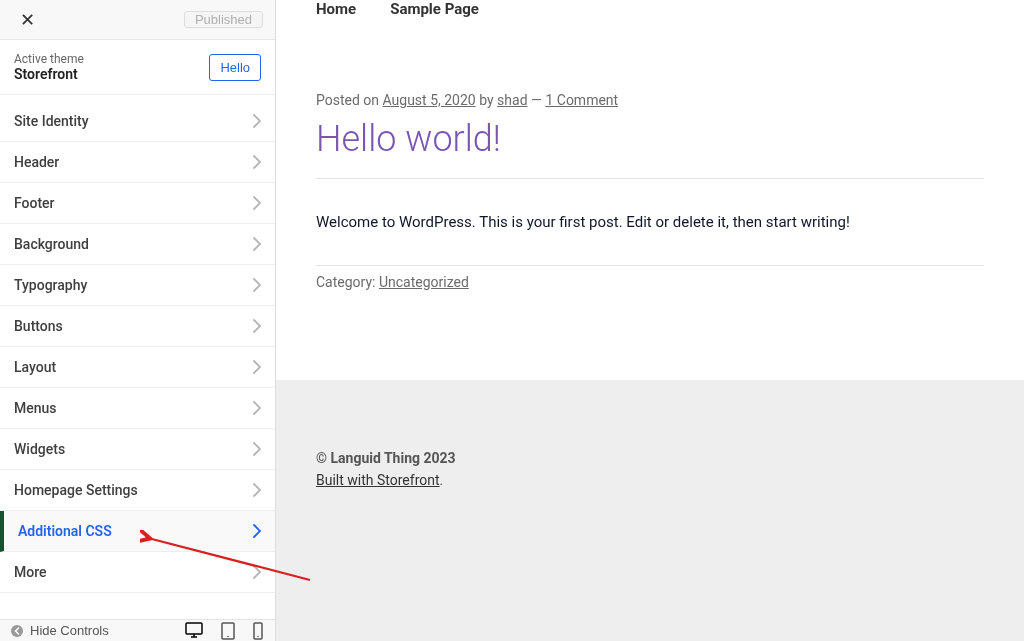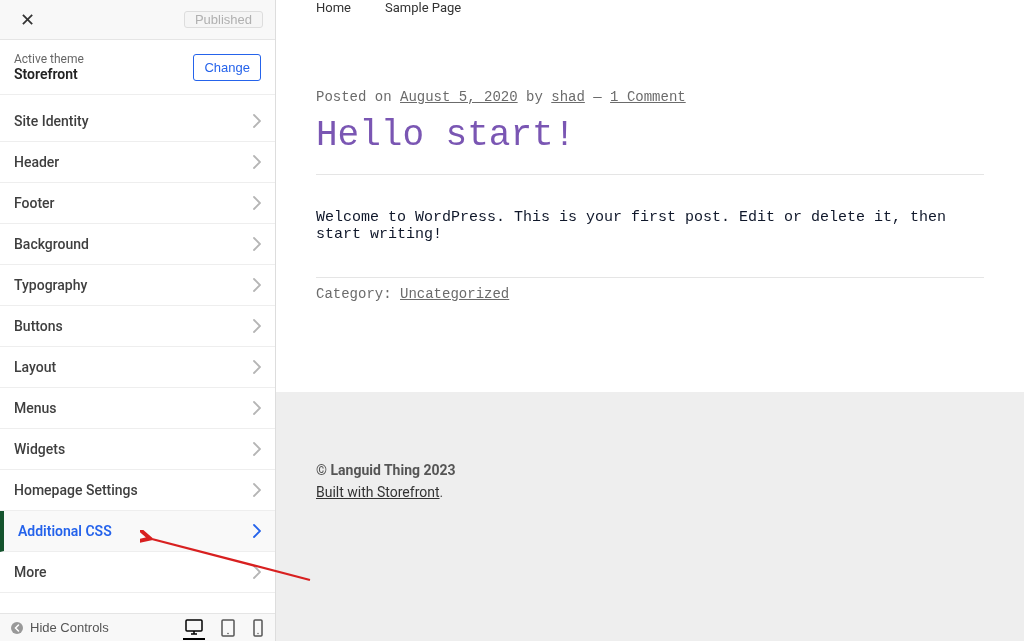--- a/index.html
+++ b/index.html
@@ -13,29 +13,29 @@
     .theme-info .theme-label { font-size: 12px; color: #666; }
     .theme-info .theme-name { font-size: 14px; font-weight: 600; color: #222; }
     .change-btn { border: 1px solid #2563eb; background: #fff; color: #2563eb; padding: 5px 10px; font-size: 13px; border-radius: 3px; cursor: pointer; }
     .section-list { flex: 1; overflow-y: auto; margin-top: 6px; }
     .section-item { display: flex; justify-content: space-between; align-items: center; padding: 12px 14px; border-bottom: 1px solid #eee; cursor: pointer; background: #fff; }
     .section-item .label { font-size: 14px; color: #3f3f3f; font-weight: 500; }
     .section-item .chevron { color: #b5b5b5; }
     .section-item.active { border-left: 4px solid #14532d; background: #f9f9f9; }
     .section-item.active .label { color: #2563eb; font-weight: 600; }
     .section-item.active .chevron { color: #2563eb; }
-    .sidebar-footer { display: flex; align-items: center; justify-content: space-between; padding: 6px 10px; border-top: 1px solid #e5e5e5; background: #f8f8f8; height: 28px; }
+    .sidebar-footer { display: flex; align-items: center; justify-content: space-between; padding: 6px 10px; border-top: 1px solid #e5e5e5; background: #f8f8f8; height: 22px; }
     .hide-controls { display: flex; align-items: center; gap: 6px; color: #555; font-size: 13px; cursor: pointer; background: none; border: none; }
     .device-icons { display: flex; gap: 14px; align-items: center; }
     .device-icon { color: #444; cursor: pointer; padding: 2px; }
     .device-icon.active { border-bottom: 2px solid #000; }
     .preview { flex: 1; background: #fff; display: flex; flex-direction: column; position: relative; }
-    .nav { display: flex; gap: 34px; padding: 0 40px 4px; font-size: 13px; color: #333; }
+    .nav { display: flex; gap: 34px; padding: 0 40px 4px; font-size: 15px; color: #333; font-weight: bold; }
     .nav a { color: #333; text-decoration: none; cursor: pointer; }
-    .post-area { padding: 70px 40px 30px; font-family: Liberation Mono, monospace; }
+    .post-area { padding: 70px 40px 30px; }
     .meta { font-size: 14px; color: #6b6b6b; }
     .meta a { color: #6b6b6b; text-decoration: underline; }
     .title { font-size: 36px; font-weight: 300; color: #7a56b3; margin: 10px 0 18px; }
     .divider { border: none; border-top: 1px solid #e5e5e5; margin: 10px 0 34px; }
     .body-text { font-size: 15px; color: #0f172a; margin-bottom: 34px; }
     .cat-row { font-size: 14px; color: #6b6b6b; padding-top: 8px; border-top: 1px solid #e5e5e5; }
     .cat-row a { color: #6b6b6b; text-decoration: underline; }
     .footer-area { background: #eee; padding: 70px 40px; margin-top: 60px; flex: 1; }
     .footer-area .copy { font-size: 14px; color: #555; margin-bottom: 6px; font-weight: bold; }
     .footer-area .built { font-size: 14px; color: #555; }
@@ -53,21 +53,21 @@
         <span>✕</span>
       </button>
       <button class="published-btn">Published</button>
     </div>
 
     <div class="theme-row">
       <div class="theme-info">
         <div class="theme-label">Active theme</div>
         <div class="theme-name">Storefront</div>
       </div>
-      <button class="change-btn">Change</button>
+      <button class="change-btn">Hello</button>
     </div>
 
     <div class="section-list">
       <div class="section-item">
         <span class="label">Site Identity</span>
         <span class="chevron">
             <svg width="8" height="14" viewBox="0 0 8 14">
               <path d="M1 1l6 6-6 6" stroke="currentColor" stroke-width="1.8" fill="none" stroke-linecap="round"></path>
             </svg>
           </span>
@@ -198,21 +198,21 @@
   <div class="preview">
     <div class="nav">
       <a>Home</a>
       <a>Sample Page</a>
     </div>
 
     <div class="post-area">
       <div class="meta">
         <span>Posted on </span><a>August 5, 2020</a><span> by </span><a>shad</a><span> — </span><a>1 Comment</a>
       </div>
-      <h1 class="title">Hello start!</h1>
+      <h1 class="title">Hello world!</h1>
       <hr class="divider">
       <p class="body-text">Welcome to WordPress. This is your first post. Edit or delete it, then start writing!</p>
       <div class="cat-row">
         <span>Category: </span><a>Uncategorized</a>
       </div>
     </div>
 
     <div class="footer-area">
       <div class="copy">© Languid Thing 2023</div>
       <div class="built">

